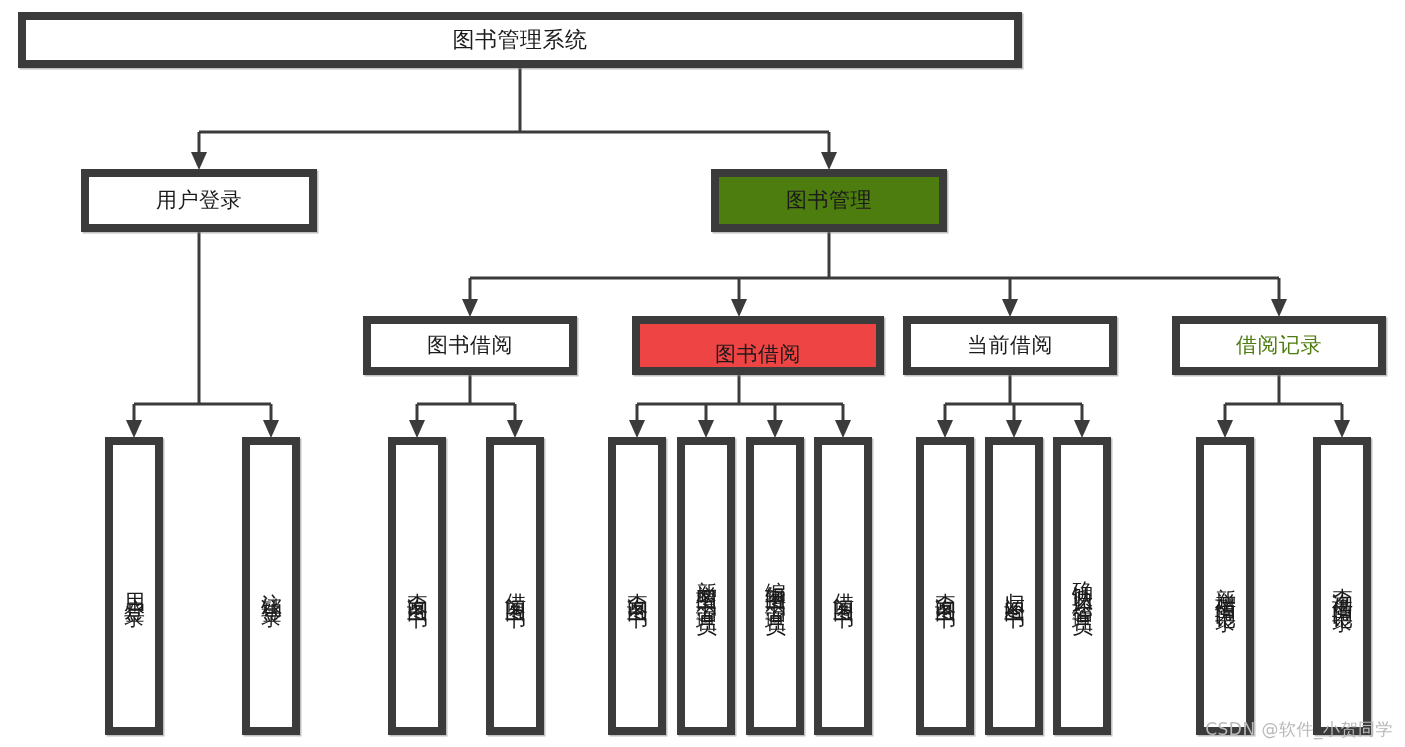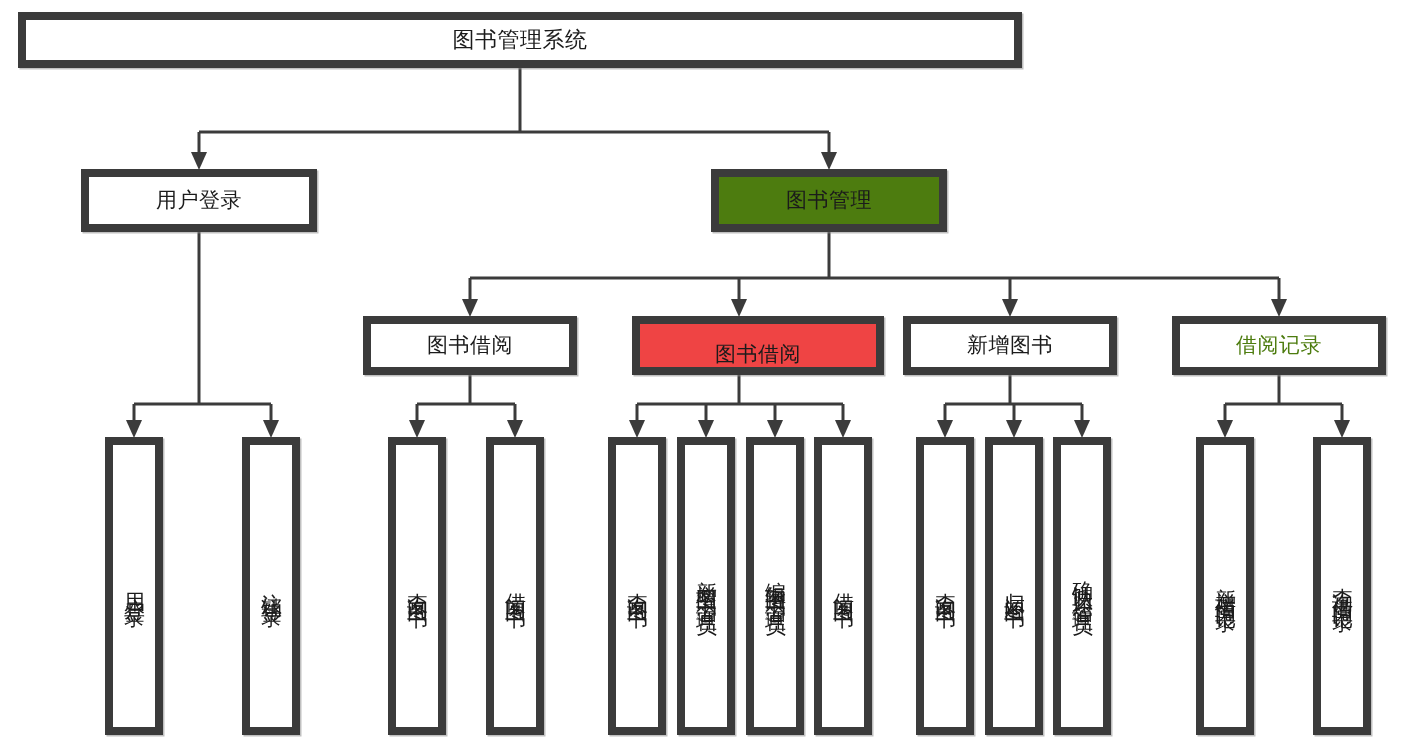--- a/index.html
+++ b/index.html
@@ -133,21 +133,21 @@
       <div class="node-box" style="left: 711px; top: 169px; width: 236px; height: 63px; border-color: rgb(59, 59, 59); background: #4d7c0f;">
         <span class="node-label" style="color: rgb(27, 27, 27);">图书管理</span>
       </div>
       <div class="node-box" style="left: 363px; top: 316px; width: 214px; height: 59px; border-color: rgb(59, 59, 59); background: rgb(255, 255, 255);">
         <span class="node-label" style="color: rgb(27, 27, 27);">图书借阅</span>
       </div>
       <div class="node-box" style="left: 632px; top: 316px; width: 252px; height: 59px; border-color: rgb(59, 59, 59); background: #ef4444; align-items: flex-end;">
         <span class="node-label" style="color: rgb(27, 27, 27);">图书借阅</span>
       </div>
       <div class="node-box" style="left: 903px; top: 316px; width: 214px; height: 59px; border-color: rgb(59, 59, 59); background: rgb(255, 255, 255);">
-        <span class="node-label" style="color: rgb(27, 27, 27);">新增图书</span>
+        <span class="node-label" style="color: rgb(27, 27, 27);">当前借阅</span>
       </div>
       <div class="node-box" style="left: 1172px; top: 316px; width: 214px; height: 59px; border-color: rgb(59, 59, 59); background: rgb(255, 255, 255);">
         <span class="node-label" style="color: #4d7c0f;">借阅记录</span>
       </div>
       <div class="node-box vertical" style="left: 105px; top: 437px; width: 58px; height: 298px; border-color: rgb(59, 59, 59); background: rgb(255, 255, 255);">
         <span class="node-label" style="color: rgb(27, 27, 27);">用户登录</span>
       </div>
       <div class="node-box vertical" style="left: 242px; top: 437px; width: 58px; height: 298px; border-color: rgb(59, 59, 59); background: rgb(255, 255, 255);">
         <span class="node-label" style="color: rgb(27, 27, 27);">注销登录</span>
       </div>
@@ -179,13 +179,14 @@
         <span class="node-label" style="color: rgb(27, 27, 27);">确认归还（管理员）</span>
       </div>
       <div class="node-box vertical" style="left: 1196px; top: 437px; width: 58px; height: 298px; border-color: rgb(59, 59, 59); background: rgb(255, 255, 255);">
         <span class="node-label" style="color: rgb(27, 27, 27);">新增借阅记录</span>
       </div>
       <div class="node-box vertical" style="left: 1313px; top: 437px; width: 58px; height: 298px; border-color: rgb(59, 59, 59); background: rgb(255, 255, 255);">
         <span class="node-label" style="color: rgb(27, 27, 27);">查询借阅记录</span>
       </div>
     </div>
 
+  <div class="watermark">CSDN @软件_小贺同学</div>
 </div>
 
 </body></html>

